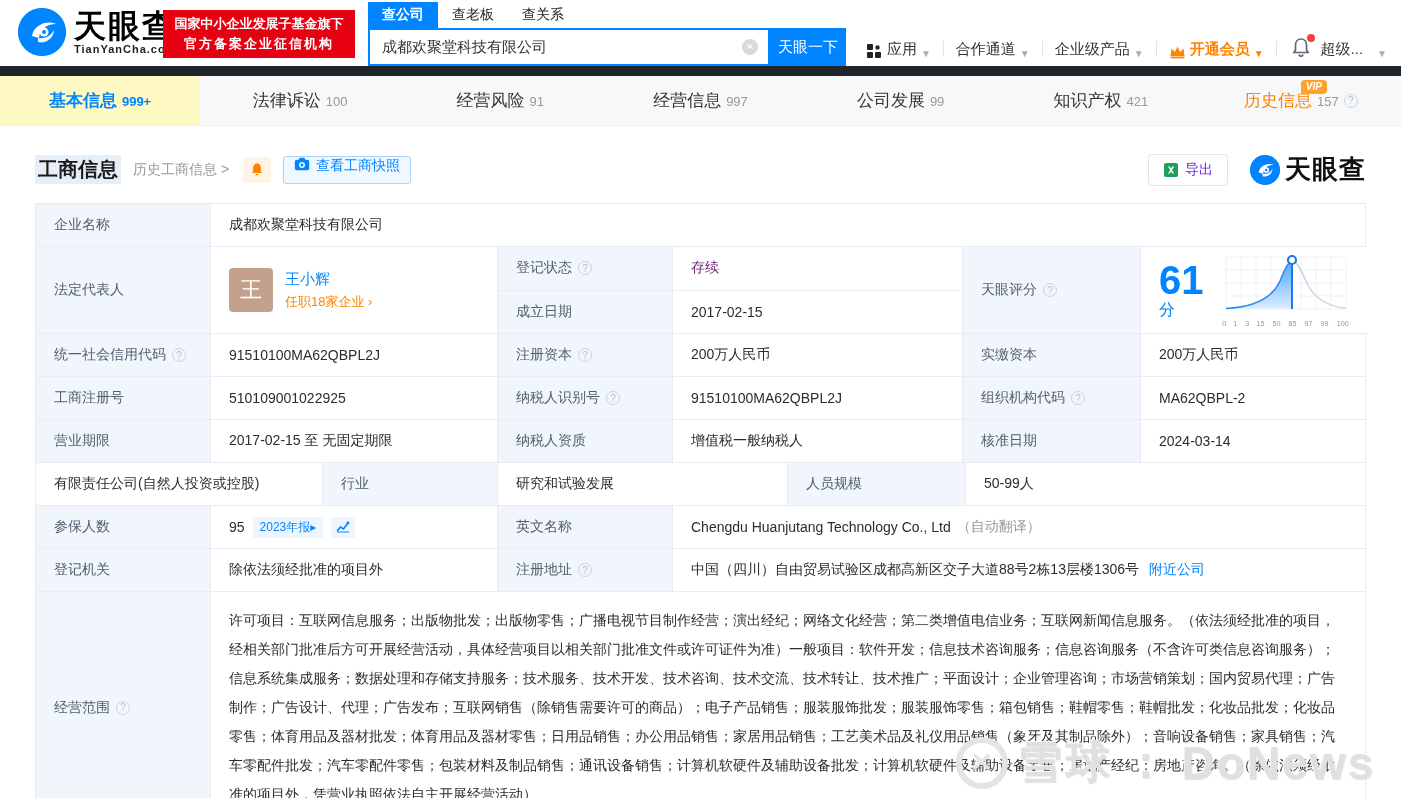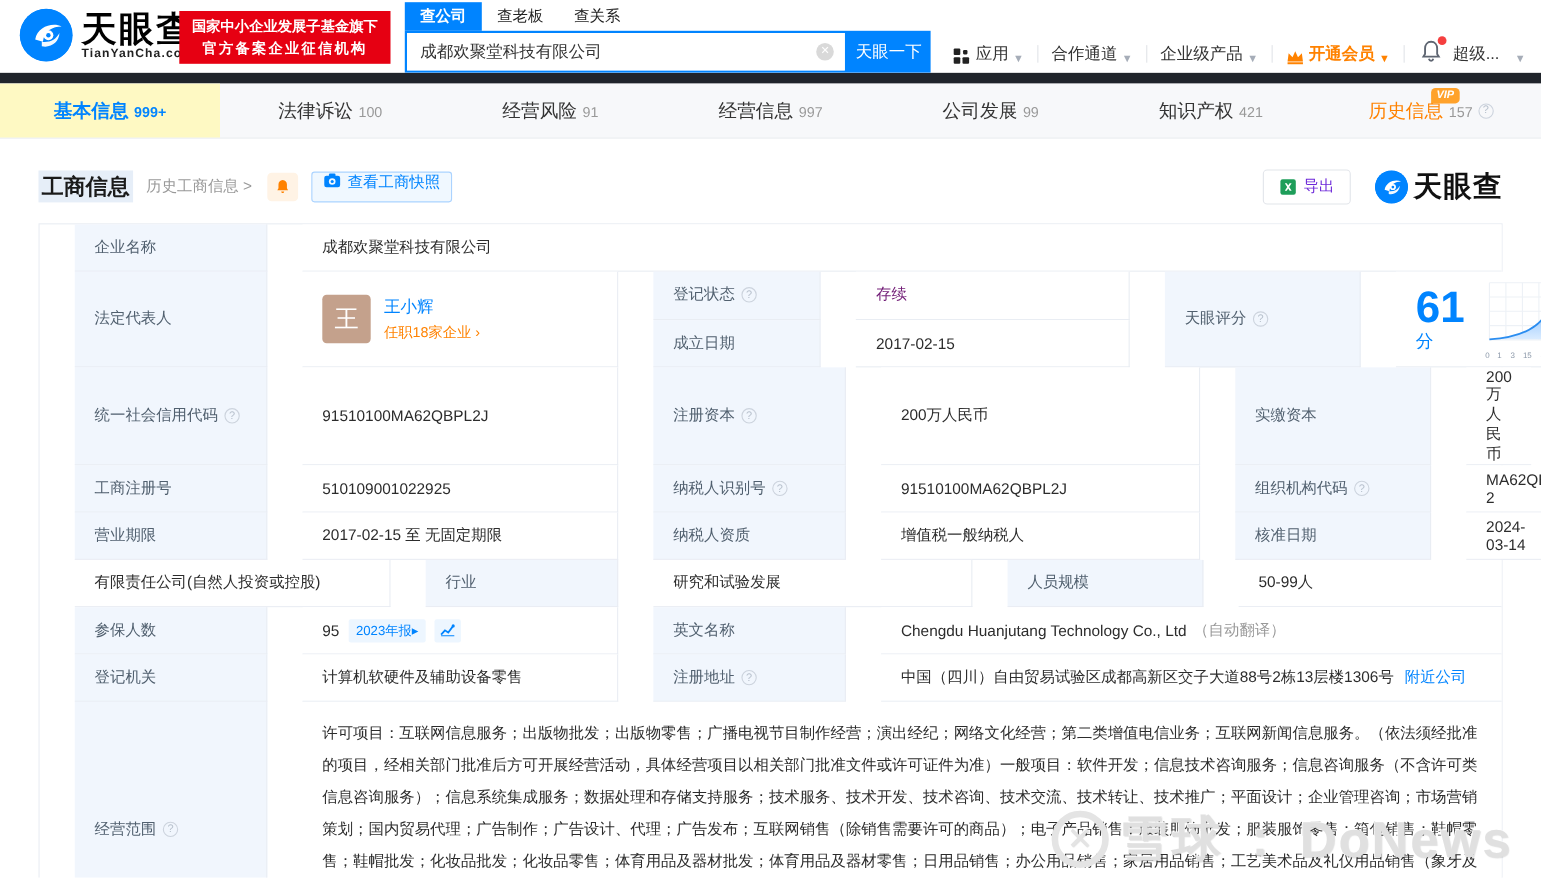--- a/index.html
+++ b/index.html
@@ -58,21 +58,21 @@
   .snapshot-btn { margin-left:12px; height:28px; display:flex; align-items:flex-start; gap:6px; border:1px solid #abd3ff; background:#f0f8ff; color:#0084ff; font-size:14px; padding:0 10px; border-radius:3px; cursor:pointer; }
   .head-right { margin-left:auto; display:flex; align-items:center; }
   .export-btn { height:32px; display:flex; align-items:center; gap:6px; border:1px solid #e2e5ea; background:#fff; border-radius:4px; color:#6d28d9; font-size:14px; padding:0 14px; cursor:pointer; }
   .brand { display:flex; align-items:center; margin-left:22px; }
   .brand .logo-swirl { width:30px; height:30px; }
   .brand-name { font-size:26px; font-weight:bold; color:#111; margin-left:5px; letter-spacing:1px; }
 
   
   .biz-table { margin:0 35px; border:1px solid #e9edf3; font-size:14px; }
   .trow { display:flex; }
-  .cell { display:flex; align-items:center; padding:0 18px; border-right:1px solid #e9edf3; border-bottom:1px solid #e9edf3; min-height:43px;margin-left:32px; }
+  .cell { display:flex; align-items:center; padding:0 18px; border-right:1px solid #e9edf3; border-bottom:1px solid #e9edf3; min-height:43px; }
   .cell.label { background:#f1f6fd; color:#51606f; gap:6px; }
   .cell.value { color:#2c2c2c; background:#fff; }
   .w-l1 { width:175px; flex:0 0 175px; }
   .w-v1 { width:287px; flex:0 0 287px; }
   .w-l2 { width:175px; flex:0 0 175px; }
   .w-v2 { width:290px; flex:0 0 290px; }
   .w-l3 { width:178px; flex:0 0 178px; }
   .w-v3 { flex:1; }
   .nr { border-right:none; }
   .nb { border-bottom:none; }
@@ -427,21 +427,21 @@
       </div>
       <div class="cell label w-l2">英文名称</div>
       <div class="cell value span-rest nr">
         <span>Chengdu Huanjutang Technology Co., Ltd</span>
         <span class="gray-note">（自动翻译）</span>
       </div>
     </div>
 
     <div class="trow">
       <div class="cell label w-l1">登记机关</div>
-      <div class="cell value w-v1">计算机软硬件及辅助设备零售</div>
+      <div class="cell value w-v1">除依法须经批准的项目外</div>
       <div class="cell label w-l2">
         <span>注册地址</span>
         <span class="qmark">?</span>
       </div>
       <div class="cell value span-rest nr">
         <span>中国（四川）自由贸易试验区成都高新区交子大道88号2栋13层楼1306号</span>
         <a class="blue-link addr-link">附近公司</a>
       </div>
     </div>
 

